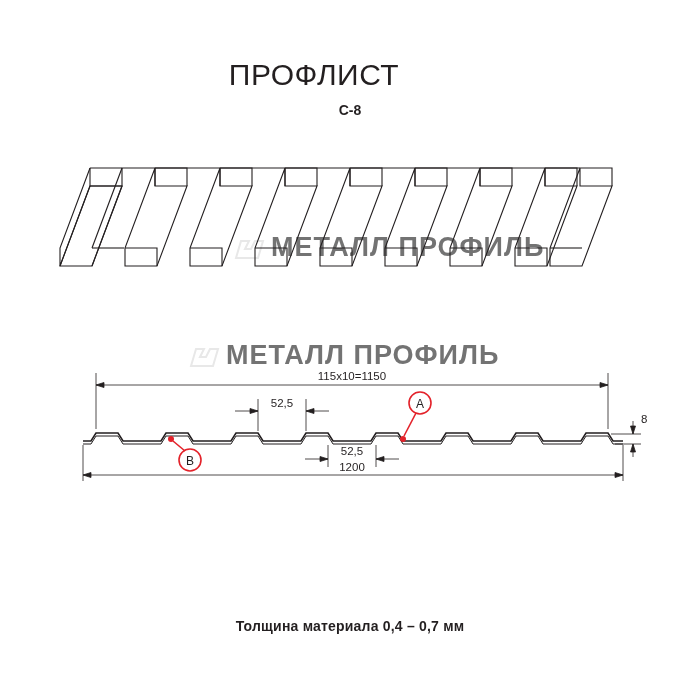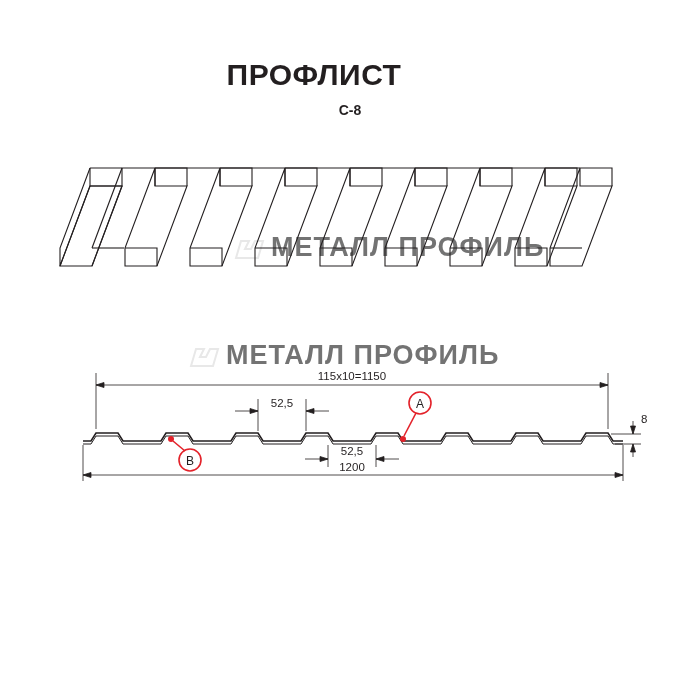--- a/index.html
+++ b/index.html
@@ -19,21 +19,21 @@
     position: absolute;
     inset: 0;
   }
   .title {
     position: absolute;
     top: 58px;
     left: 0;
     width: 628px;
     text-align: center;
     font-size: 30px;
-    font-weight: bold;
+    font-weight: normal;
     letter-spacing: 0.5px;
   }
   .subtitle {
     position: absolute;
     top: 102px;
     left: 0;
     width: 700px;
     text-align: center;
     font-size: 14px;
     font-weight: bold;
@@ -262,13 +262,14 @@
 
       <g>
         <circle cx="127" cy="105" r="11" fill="#ffffff" stroke="#e3222a" stroke-width="1.6"></circle>
         <text x="127" y="109.5" font-size="12" text-anchor="middle" fill="#231f20">B</text>
         <path d="M122 96 L110 86" stroke="#e3222a" stroke-width="1.6" fill="none"></path>
         <circle cx="108" cy="84" r="3" fill="#e3222a"></circle>
       </g>
     </svg>
   </div>
 
+  <div class="footer-note">Толщина материала 0,4 – 0,7 мм</div>
 </div>
 
 </body></html>

